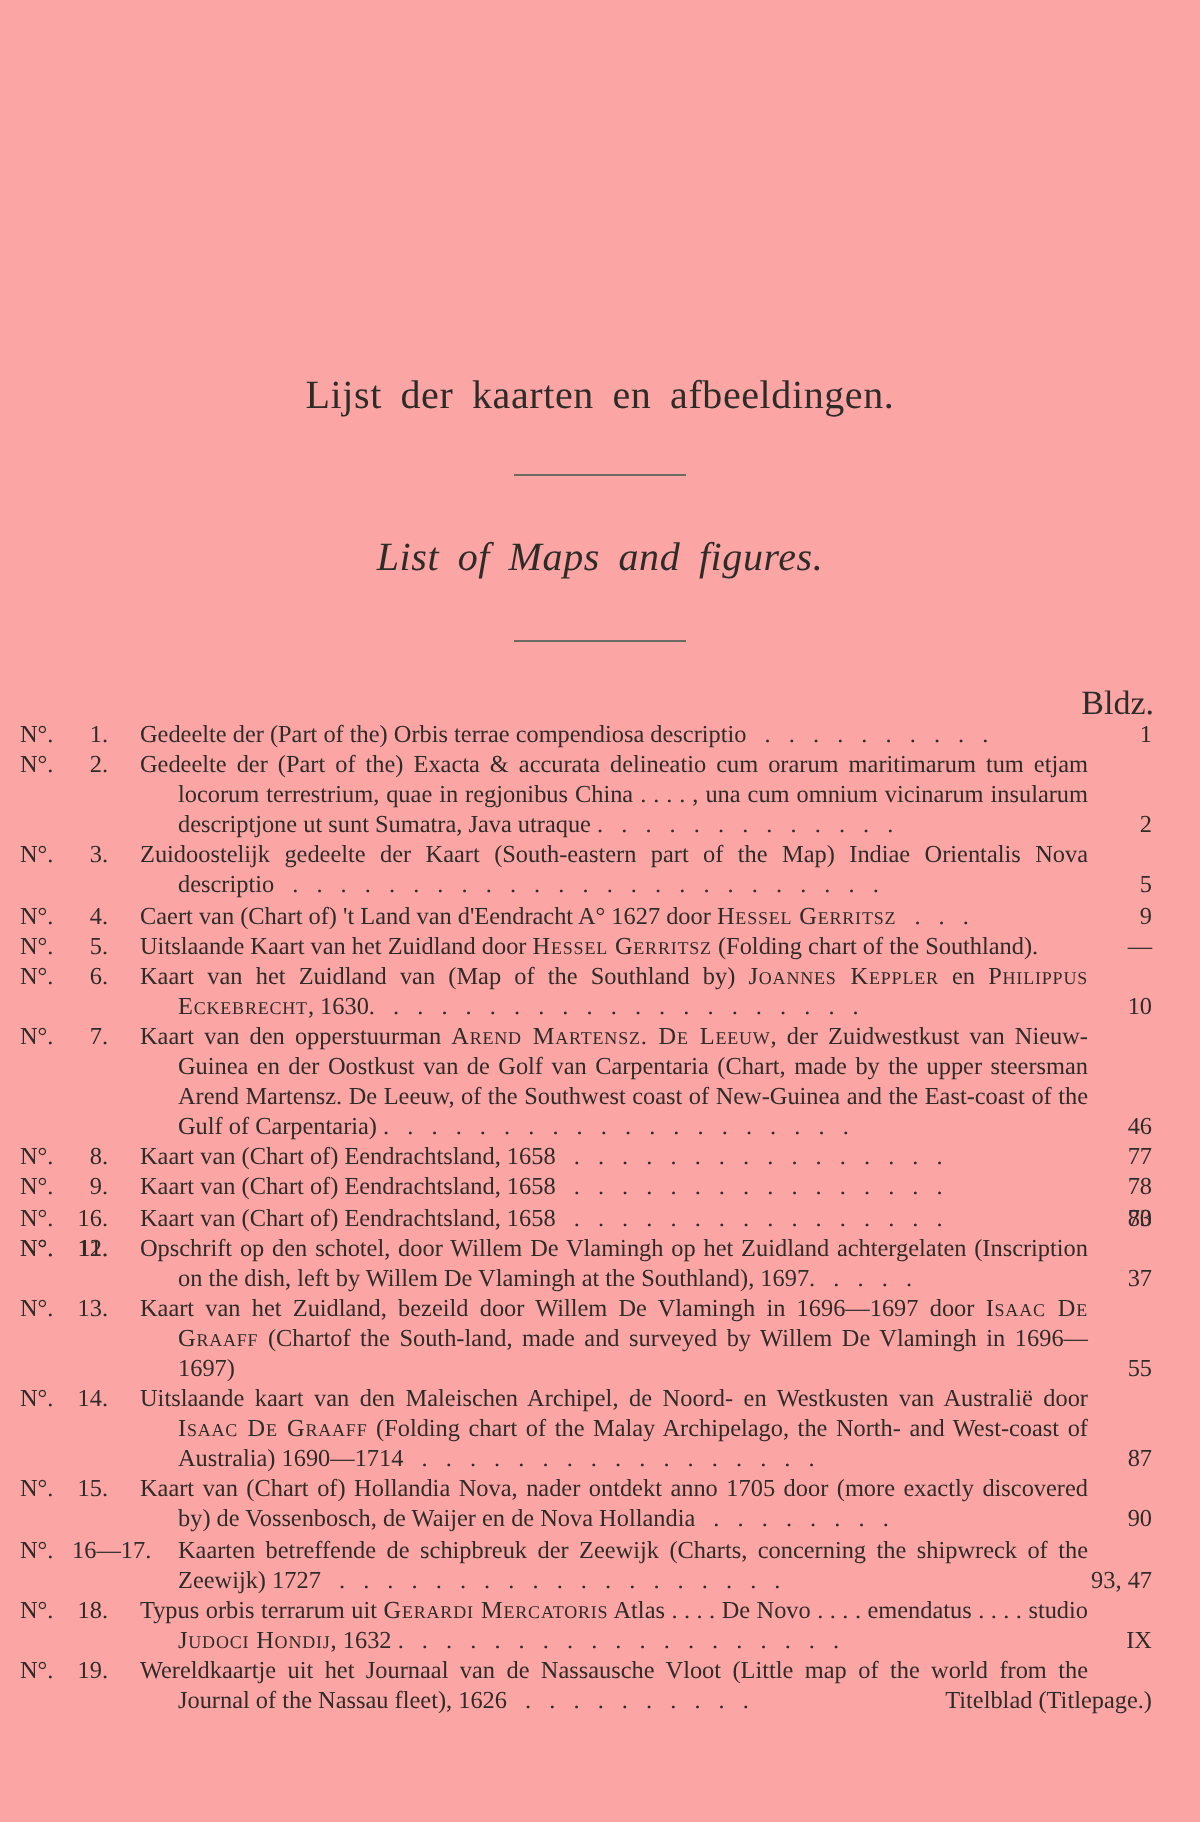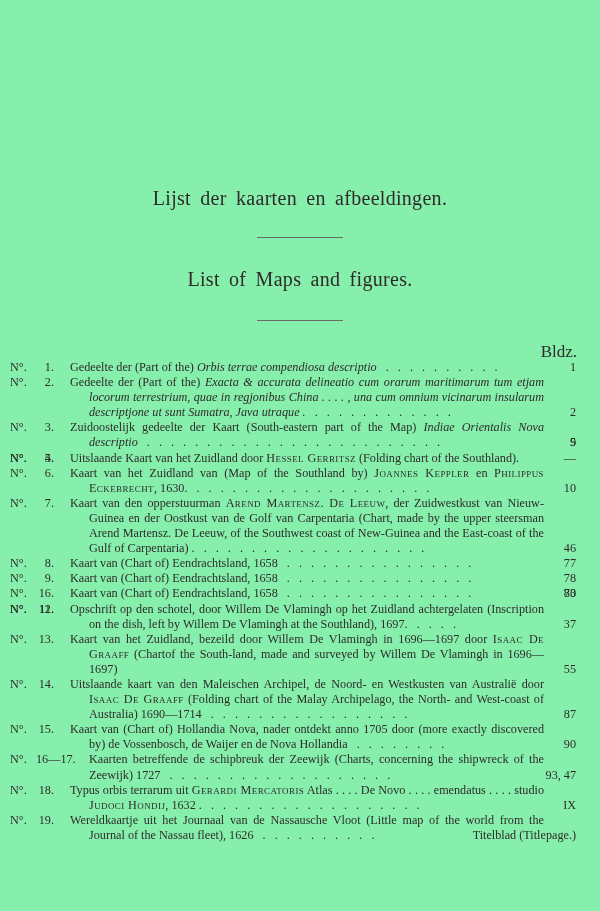--- a/index.html
+++ b/index.html
@@ -1,27 +1,27 @@
 <!DOCTYPE html>
 <html><head>
 <meta charset="utf-8">
 <style>
   html,body{margin:0;padding:0;background:#ffffff;}
   .page{
-    position:relative;width:600px;height:911px;background:#86efac;
+    position:relative;width:600px;height:911px;background:#fca5a5;
     color:#2e2c29;font-family:"Liberation Serif","DejaVu Serif",serif;
     overflow:hidden;
   }
   .title{
     position:absolute;left:0;right:0;margin:0;text-align:center;
     font-weight:normal;font-size:20px;letter-spacing:0.3px;word-spacing:4px;
     line-height:1;
   }
   .title-nl{top:188px;}
-  .title-en{top:269px;}
+  .title-en{top:269px;font-style:italic;}
   .rule{
     position:absolute;left:257px;width:86px;height:0;
     border-top:1px solid #6b6b66;
   }
   .rule1{top:237px;}
   .rule2{top:320px;}
   .bldz{
     position:absolute;top:343px;right:23px;font-size:17px;line-height:1;
   }
   .entries{position:absolute;top:360px;left:0;right:0;}
@@ -35,38 +35,38 @@
   .entry .no{
     position:absolute;left:-79px;top:0;text-indent:0;white-space:nowrap;
   }
   .entry .num{
     position:absolute;left:-53px;top:0;width:18px;text-align:right;
     text-indent:0;white-space:nowrap;
   }
   .entry .pg{
     position:absolute;right:-32px;bottom:0;text-indent:0;white-space:nowrap;
   }
-  .entry .i{font-style:italic;}
+  .entry .i{}
   .entry .sc{font-variant:small-caps;letter-spacing:0.4px;}
   .entry .dots{word-spacing:6px;}
 </style>
 </head>
 <body>
 
 <div class="page">
   <h1 class="title title-nl">Lijst der kaarten en afbeeldingen.</h1>
   <div class="rule rule1"></div>
   <h2 class="title title-en">List of Maps and figures.</h2>
   <div class="rule rule2"></div>
   <div class="bldz">Bldz.</div>
   <div class="entries" id="entries">
       <div class="entry"><span class="no">N°.</span><span class="num">1.</span><span class="body"><span class="r">Gedeelte der (Part of the) </span><span class="i">Orbis terrae compendiosa descriptio</span><span class="dots"> . . . . . . . . . .</span></span><span class="pg">1</span></div>
       <div class="entry"><span class="no">N°.</span><span class="num">2.</span><span class="body"><span class="r">Gedeelte der (Part of the) </span><span class="i">Exacta &amp; accurata delineatio cum orarum maritimarum tum etjam locorum terrestrium, quae in regjonibus China . . . . , una cum omnium vicinarum insularum descriptjone ut sunt Sumatra, Java utraque .</span><span class="dots"> . . . . . . . . . . . .</span></span><span class="pg">2</span></div>
       <div class="entry"><span class="no">N°.</span><span class="num">3.</span><span class="body"><span class="r">Zuidoostelijk gedeelte der Kaart (South-eastern part of the Map) </span><span class="i">Indiae Orientalis Nova descriptio</span><span class="dots"> . . . . . . . . . . . . . . . . . . . . . . . . .</span></span><span class="pg">5</span></div>
-      <div class="entry"><span class="no">N°.</span><span class="num">4.</span><span class="pg">9</span></div>
+      <div class="entry"><span class="no">N°.</span><span class="num">4.</span><span class="body"><span class="r">Caert van (Chart of) 't Land van d'Eendracht A° 1627 door </span><span class="sc">Hessel Gerritsz</span><span class="dots"> . . .</span></span><span class="pg">9</span></div>
       <div class="entry"><span class="no">N°.</span><span class="num">5.</span><span class="body"><span class="r">Uitslaande Kaart van het Zuidland door </span><span class="sc">Hessel Gerritsz</span><span class="r"> (Folding chart of the Southland).</span></span><span class="pg">—</span></div>
       <div class="entry"><span class="no">N°.</span><span class="num">6.</span><span class="body"><span class="r">Kaart van het Zuidland van (Map of the Southland by) </span><span class="sc">Joannes Keppler</span><span class="r"> en </span><span class="sc">Philippus Eckebrecht</span><span class="r">, 1630.</span><span class="dots"> . . . . . . . . . . . . . . . . . . . .</span></span><span class="pg">10</span></div>
       <div class="entry"><span class="no">N°.</span><span class="num">7.</span><span class="body"><span class="r">Kaart van den opperstuurman </span><span class="sc">Arend Martensz. De Leeuw</span><span class="r">, der Zuidwestkust van Nieuw-Guinea en der Oostkust van de Golf van Carpentaria (Chart, made by the upper steersman Arend Martensz. De Leeuw, of the Southwest coast of New-Guinea and the East-coast of the Gulf of Carpentaria) .</span><span class="dots"> . . . . . . . . . . . . . . . . . . .</span></span><span class="pg">46</span></div>
       <div class="entry"><span class="no">N°.</span><span class="num">8.</span><span class="body"><span class="r">Kaart van (Chart of) Eendrachtsland, 1658</span><span class="dots"> . . . . . . . . . . . . . . . .</span></span><span class="pg">77</span></div>
       <div class="entry"><span class="no">N°.</span><span class="num">9.</span><span class="body"><span class="r">Kaart van (Chart of) Eendrachtsland, 1658</span><span class="dots"> . . . . . . . . . . . . . . . .</span></span><span class="pg">78</span></div>
       <div class="entry"><span class="no">N°.</span><span class="num">16.</span><span class="body"><span class="r">Kaart van (Chart of) Eendrachtsland, 1658</span><span class="dots"> . . . . . . . . . . . . . . . .</span></span><span class="pg">80</span></div>
       <div class="entry"><span class="no">N°.</span><span class="num">11.</span><span class="pg">73</span></div>
       <div class="entry"><span class="no">N°.</span><span class="num">12.</span><span class="body"><span class="r">Opschrift op den schotel, door Willem De Vlamingh op het Zuidland achtergelaten (Inscription on the dish, left by Willem De Vlamingh at the Southland), 1697.</span><span class="dots"> . . . .</span></span><span class="pg">37</span></div>
       <div class="entry"><span class="no">N°.</span><span class="num">13.</span><span class="body"><span class="r">Kaart van het Zuidland, bezeild door Willem De Vlamingh in 1696—1697 door </span><span class="sc">Isaac De Graaff</span><span class="r"> (Chartof the South-land, made and surveyed by Willem De Vlamingh in 1696—1697)</span></span><span class="pg">55</span></div>
       <div class="entry"><span class="no">N°.</span><span class="num">14.</span><span class="body"><span class="r">Uitslaande kaart van den Maleischen Archipel, de Noord- en Westkusten van Australië door </span><span class="sc">Isaac De Graaff</span><span class="r"> (Folding chart of the Malay Archipelago, the North- and West-coast of Australia) 1690—1714</span><span class="dots"> . . . . . . . . . . . . . . . . .</span></span><span class="pg">87</span></div>

